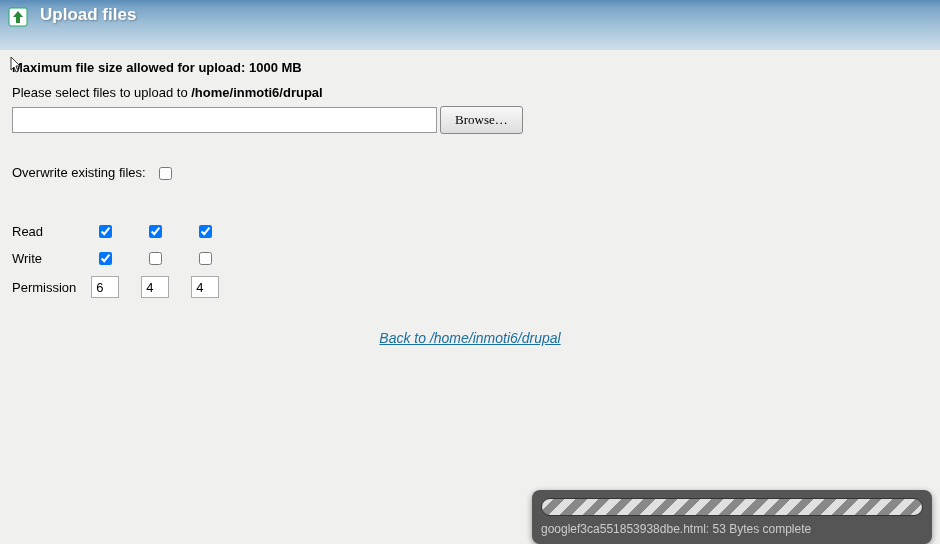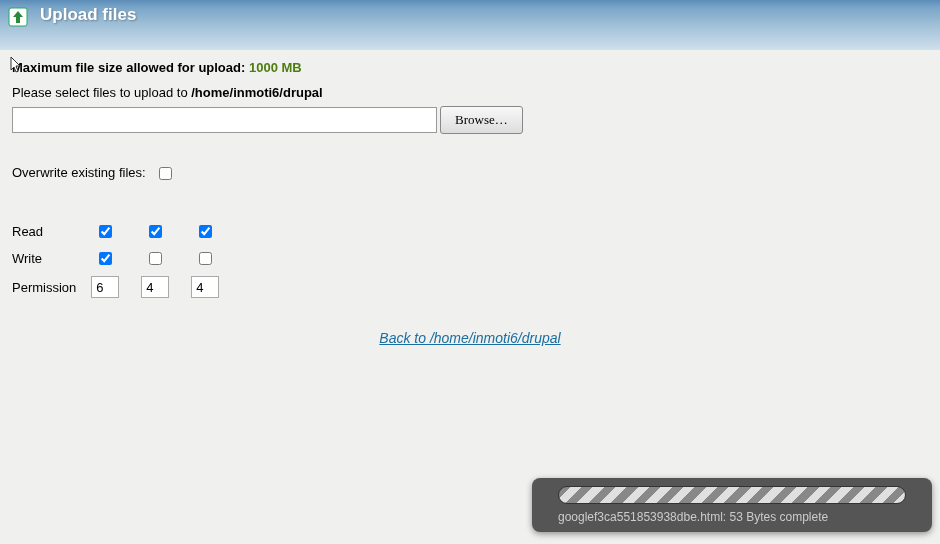--- a/index.html
+++ b/index.html
@@ -44,21 +44,21 @@
       top: 56px;
       font-size: 14px;
       color: #333;
       pointer-events: none;
     }
     .max-size-row {
       font-weight: bold;
       margin-bottom: 10px;
     }
     .max-size-value {
-      color: #4d7c0f;
+      color: #000000;
     }
     .select-row {
       margin-bottom: 6px;
     }
     .select-path {
       font-weight: bold;
     }
     .file-input-row {
       display: flex;
       align-items: center;
@@ -120,25 +120,25 @@
       font-style: italic;
     }
     .back-link {
       color: #1a6ea0;
       text-decoration: underline;
       font-size: 14px;
     }
     .progress-panel {
       position: absolute;
       right: 8px;
-      bottom: 12px;
+      bottom: 0;
       width: 400px;
       background: #555;
       border-radius: 8px;
-      padding: 8px 26px;
+      padding: 8px 9px;
       box-shadow: 0 2px 6px rgba(0,0,0,0.4);
     }
     .progress-bar {
       height: 18px;
       border-radius: 9px;
       background: repeating-linear-gradient(
         -45deg,
         #e0e0e0 0px,
         #e0e0e0 8px,
         #888 8px,

